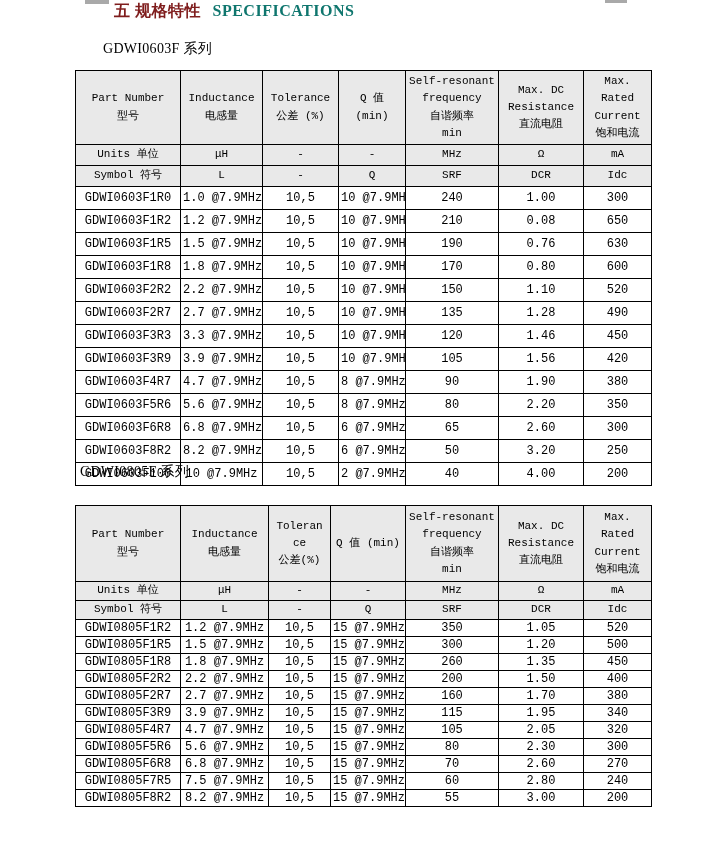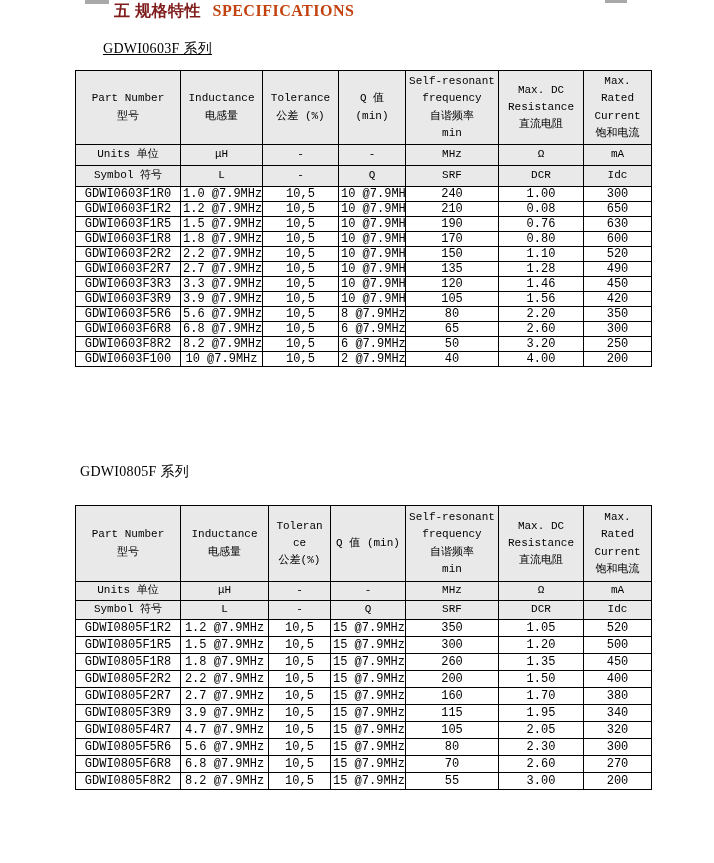--- a/index.html
+++ b/index.html
@@ -16,28 +16,28 @@
   .rule-left  { left:85px;  top:0; width:24px; height:4px; }
   .rule-right { left:605px; top:0; width:22px; height:3px; }
 
   .title {
     position:absolute; left:114px; top:1px;
     font-family:"Liberation Serif","DejaVu Serif",serif;
     font-weight:bold; font-size:16px; letter-spacing:.5px;
     white-space:nowrap;
   }
   .title .zh { color:#7f1d1d; }
-  .title .en { color:#c2410c; margin-left:7px; }
+  .title .en { color:#0f766e; margin-left:7px; }
 
   .series-label {
     position:absolute;
     font-family:"Liberation Serif","DejaVu Serif",serif;
     font-size:14px; letter-spacing:.3px; white-space:nowrap;
   }
-  #series1-label { left:103px; top:40px;text-decoration:underline; }
+  #series1-label { left:103px; top:40px; }
   #series2-label { left:80px;  top:463px; }
 
   table.spec {
     position:absolute; left:75px;
     border-collapse:collapse; table-layout:fixed;
     width:576px;
     font-size:12px;
   }
   #table1 { top:70px; }
   #table2 { top:505px; }
@@ -53,21 +53,21 @@
     font-size:11px;
     white-space:pre-line;
     line-height:1.55;
   }
   tr.hdr-row td { height:74px; }
   #table2 tr.hdr-row td { height:76px; }
   tr.units-row td, tr.symbol-row td {
     background:#e9e9e9; font-size:11px; height:21px;
   }
   #table2 tr.units-row td, #table2 tr.symbol-row td { height:19px; }
-  #table1 tbody tr { height:15px; }
+  #table1 tbody tr { height:23px; }
   #table2 tbody tr { height:17px; }
   tbody td { background:#fff; letter-spacing:0; white-space:nowrap; }
 
   
   #table1 col.c1{width:105px} #table1 col.c2{width:82px} #table1 col.c3{width:76px}
   #table1 col.c4{width:67px}  #table1 col.c5{width:93px} #table1 col.c6{width:85px}
   #table1 col.c7{width:68px}
   
   #table2 col.c1{width:105px} #table2 col.c2{width:88px} #table2 col.c3{width:62px}
   #table2 col.c4{width:75px}  #table2 col.c5{width:93px} #table2 col.c6{width:85px}
@@ -202,20 +202,29 @@
           <td>450</td>
         </tr>
         <tr>
           <td>GDWI0603F3R9</td>
           <td>3.9 @7.9MHz</td>
           <td>10,5</td>
           <td>10 @7.9MHz</td>
           <td>105</td>
           <td>1.56</td>
           <td>420</td>
+        </tr>
+        <tr>
+          <td>GDWI0603F4R7</td>
+          <td>4.7 @7.9MHz</td>
+          <td>10,5</td>
+          <td>8 @7.9MHz</td>
+          <td>90</td>
+          <td>1.90</td>
+          <td>380</td>
         </tr>
         <tr>
           <td>GDWI0603F5R6</td>
           <td>5.6 @7.9MHz</td>
           <td>10,5</td>
           <td>8 @7.9MHz</td>
           <td>80</td>
           <td>2.20</td>
           <td>350</td>
         </tr>
@@ -377,20 +386,29 @@
         <tr>
           <td>GDWI0805F6R8</td>
           <td>6.8 @7.9MHz</td>
           <td>10,5</td>
           <td>15 @7.9MHz</td>
           <td>70</td>
           <td>2.60</td>
           <td>270</td>
         </tr>
         <tr>
+          <td>GDWI0805F7R5</td>
+          <td>7.5 @7.9MHz</td>
+          <td>10,5</td>
+          <td>15 @7.9MHz</td>
+          <td>60</td>
+          <td>2.80</td>
+          <td>240</td>
+        </tr>
+        <tr>
           <td>GDWI0805F8R2</td>
           <td>8.2 @7.9MHz</td>
           <td>10,5</td>
           <td>15 @7.9MHz</td>
           <td>55</td>
           <td>3.00</td>
           <td>200</td>
         </tr>
       </tbody>
   </table>

